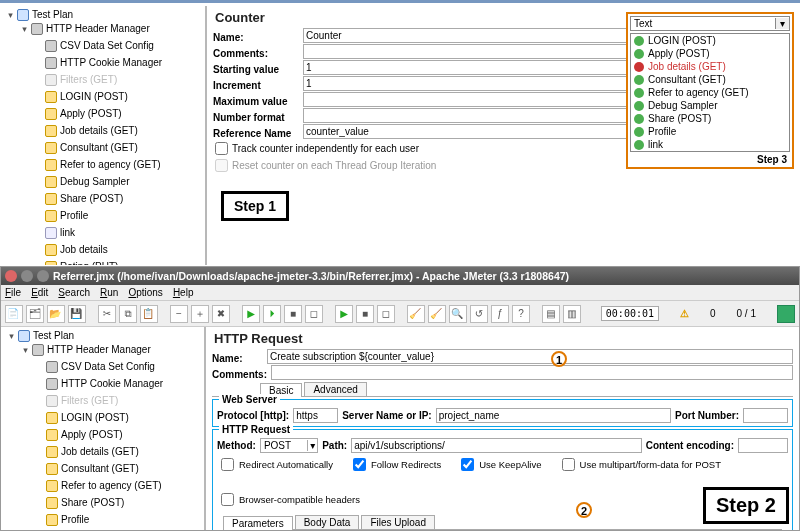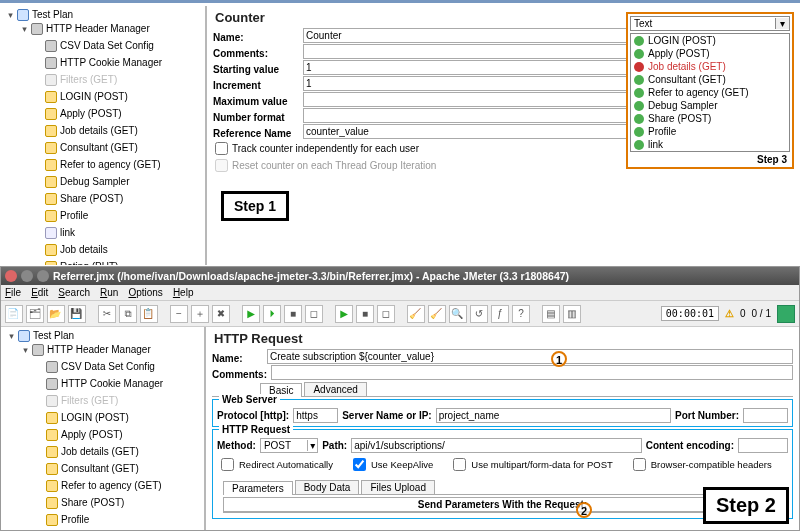--- a/index.html
+++ b/index.html
@@ -57,21 +57,21 @@
   .win { position:absolute; top:266px; left:0; right:0; bottom:0; border:1px solid #999; background:#f4f4f4; }
   .titlebar { height:18px; background:linear-gradient(#6f6f6f,#4a4a4a); color:#fff; display:flex; align-items:center; padding:0 4px; }
   .titlebar .tbtn { width:12px; height:12px; border-radius:6px; margin-right:4px; }
   .tbtn.c1{background:#d66;} .tbtn.c2{background:#888;} .tbtn.c3{background:#888;}
   .titlebar .ttext { font-size:10.5px; font-weight:bold; text-shadow:none; }
   .menubar { height:16px; background:#efefef; border-bottom:1px solid #ccc; display:flex; align-items:center; padding:0 4px; gap:10px; font-size:10px; }
   .menubar span u { text-decoration:underline; }
   .toolbar { height:26px; background:#efefef; border-bottom:1px solid #ccc; display:flex; align-items:center; padding:0 4px; gap:3px; }
   .tb { width:18px; height:18px; border:1px solid #bbb; background:#fff; display:flex; align-items:center; justify-content:center; font-size:10px; color:#555; }
   .tb.spacer { border:none; background:transparent; width:6px; }
-  .toolbar .right { margin-left:auto; display:flex; align-items:center; gap:6px;justify-content:space-between; }
+  .toolbar .right { margin-left:auto; display:flex; align-items:center; gap:21px;justify-content:space-between; }
   .timer { border:1px solid #aaa; padding:1px 4px; background:#fff; font-family:monospace; }
   .warn { color:#e0a000; font-weight:bold; }
 
   .win-body { position:absolute; top:60px; left:0; right:0; bottom:0; display:flex; }
   .tree-pane2 { width:205px; border-right:2px solid #b8b8b8; background:#fff; overflow:hidden; }
   .form-pane2 { flex:1; background:#fff; position:relative; overflow:hidden; }
 
   
   .tabs { display:flex; border-bottom:1px solid #aaa; margin:2px 6px 0 6px;padding-left:48px; }
   .tab  { border:1px solid #aaa; border-bottom:none; padding:1px 8px; margin-right:2px; background:#f4f4f4; }
@@ -439,20 +439,24 @@
           <span class="lbl">Content encoding:</span>
           <input type="text" style="width: 50px;" value="">
         </div>
         <div class="chks">
           <label>
               <input type="checkbox" style="">
               <span>Redirect Automatically</span>
             </label>
           <label>
               <input type="checkbox" checked="" style="">
+              <span>Follow Redirects</span>
+            </label>
+          <label>
+              <input type="checkbox" checked="" style="">
               <span>Use KeepAlive</span>
             </label>
           <label>
               <input type="checkbox" style="">
               <span>Use multipart/form-data for POST</span>
             </label>
           <label>
               <input type="checkbox" style="">
               <span>Browser-compatible headers</span>
             </label>

